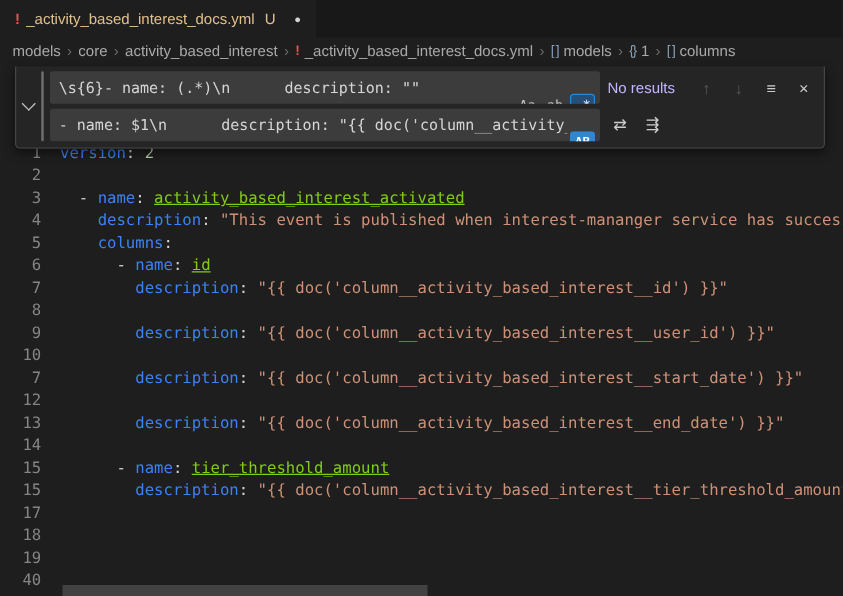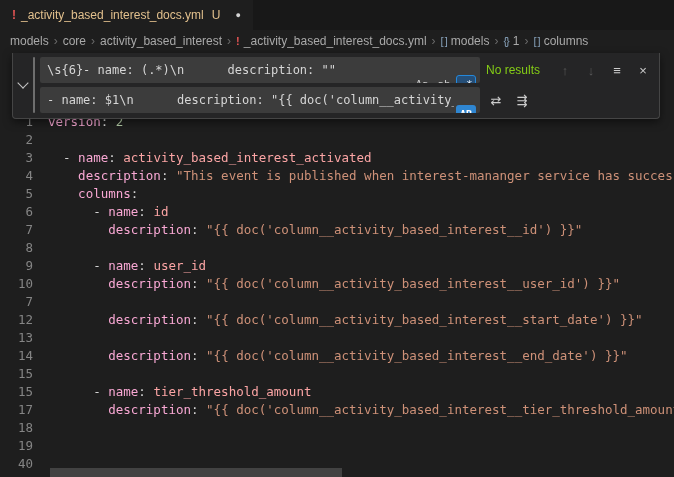--- a/index.html
+++ b/index.html
@@ -25,23 +25,23 @@
   .bc-icon.warn { color:#e45454; font-weight:bold; }
   .bc-icon.sym  { color:#86a0b8; letter-spacing:-1px; }
 
   
   .codeblock { position:absolute; top:113px; left:0; right:0; bottom:0; display:flex;
     font-family:"DejaVu Sans Mono",monospace; font-size:12.5px; line-height:18px; overflow:hidden; }
   .gutter { width:40px; flex:none; text-align:right; padding-right:7px; color:#858585; }
   .code-area { flex:1; padding-left:8px; overflow:hidden; }
   .ln, .cl { height:18px; }
   .cl { white-space:pre; cursor:text; }
-  .tk-k { color:#f9a8d4; }
+  .tk-k { color:#3b82f6; }
   .tk-p { color:#d4d4d4; }
-  .tk-v { color:#fca5a5; }
+  .tk-v { color:#84cc16;text-decoration:underline; }
   .tk-s { color:#ce9178; }
   .tk-n { color:#b5cea8; }
 
   
   .hscroll { position:absolute; left:40px; right:0; bottom:0; height:10px; }
   .hthumb  { position:absolute; left:10px; width:292px; top:1px; height:9px;
              background:rgba(121,121,121,0.4); }
 
   
   .findwidget { position:absolute; top:53px; left:12px; width:648px; z-index:10;
@@ -56,21 +56,21 @@
   .fw-input { display:flex; align-items:center; gap:2px; background:#3c3c3c; height:26px;
     border-radius:2px; padding:0 4px 0 7px; flex:0 0 440px; overflow:hidden; }
   .fw-text { font-family:"DejaVu Sans Mono",monospace; font-size:12px; color:#d6d6d6;
     white-space:pre; flex:1; overflow:hidden; }
   .opt { width:20px; height:20px; flex:none; display:flex; align-items:center; justify-content:center;
     border:1px solid transparent; border-radius:3px; font-size:11px; color:#cccccc; cursor:pointer;
     font-family:"DejaVu Sans Mono",monospace;margin-top:29px; }
   .opt.uw { text-decoration:underline; text-underline-offset:2px; }
   .opt.active { background:#264f78; border-color:#2488db; color:#e8f2fb; }
   .opt.solid  { background:#2f86d1; color:#ffffff; font-size:10px; font-weight:bold; }
-  .results { color:#84cc16; font-size:12px; flex:none; }
+  .results { color:#c4b5fd; font-size:12px; flex:none; }
   .ibtn { width:20px; height:20px; flex:none; display:flex; align-items:center; justify-content:center;
     border-radius:3px; color:#cccccc; font-size:13px; cursor:pointer; }
   .ibtn.push-right { margin-left:auto; }
   .ibtn.disabled { color:#5a5a5a; }
 </style>
 </head>
 <body>
 
 <div class="root">
 
@@ -142,21 +142,20 @@
       </div>
     <div class="code-area">
         <div class="cl"><span class="tk-k">version</span><span class="tk-p">: </span><span class="tk-n">2</span></div>
         <div class="cl"></div>
         <div class="cl"><span class="tk-p">  - </span><span class="tk-k">name</span><span class="tk-p">: </span><span class="tk-v">activity_based_interest_activated</span></div>
         <div class="cl"><span class="tk-p">    </span><span class="tk-k">description</span><span class="tk-p">: </span><span class="tk-s">"This event is published when interest-mananger service has success</span></div>
         <div class="cl"><span class="tk-p">    </span><span class="tk-k">columns</span><span class="tk-p">:</span></div>
         <div class="cl"><span class="tk-p">      - </span><span class="tk-k">name</span><span class="tk-p">: </span><span class="tk-v">id</span></div>
         <div class="cl"><span class="tk-p">        </span><span class="tk-k">description</span><span class="tk-p">: </span><span class="tk-s">"{{ doc('column__activity_based_interest__id') }}"</span></div>
         <div class="cl"></div>
-        <div class="cl"><span class="tk-p">      - </span><span class="tk-k">name</span><span class="tk-p">: </span><span class="tk-v">user_id</span></div>
         <div class="cl"><span class="tk-p">        </span><span class="tk-k">description</span><span class="tk-p">: </span><span class="tk-s">"{{ doc('column__activity_based_interest__user_id') }}"</span></div>
         <div class="cl"></div>
         <div class="cl"><span class="tk-p">        </span><span class="tk-k">description</span><span class="tk-p">: </span><span class="tk-s">"{{ doc('column__activity_based_interest__start_date') }}"</span></div>
         <div class="cl"></div>
         <div class="cl"><span class="tk-p">        </span><span class="tk-k">description</span><span class="tk-p">: </span><span class="tk-s">"{{ doc('column__activity_based_interest__end_date') }}"</span></div>
         <div class="cl"></div>
         <div class="cl"><span class="tk-p">      - </span><span class="tk-k">name</span><span class="tk-p">: </span><span class="tk-v">tier_threshold_amount</span></div>
         <div class="cl"><span class="tk-p">        </span><span class="tk-k">description</span><span class="tk-p">: </span><span class="tk-s">"{{ doc('column__activity_based_interest__tier_threshold_amount</span></div>
       </div>
   </div>

